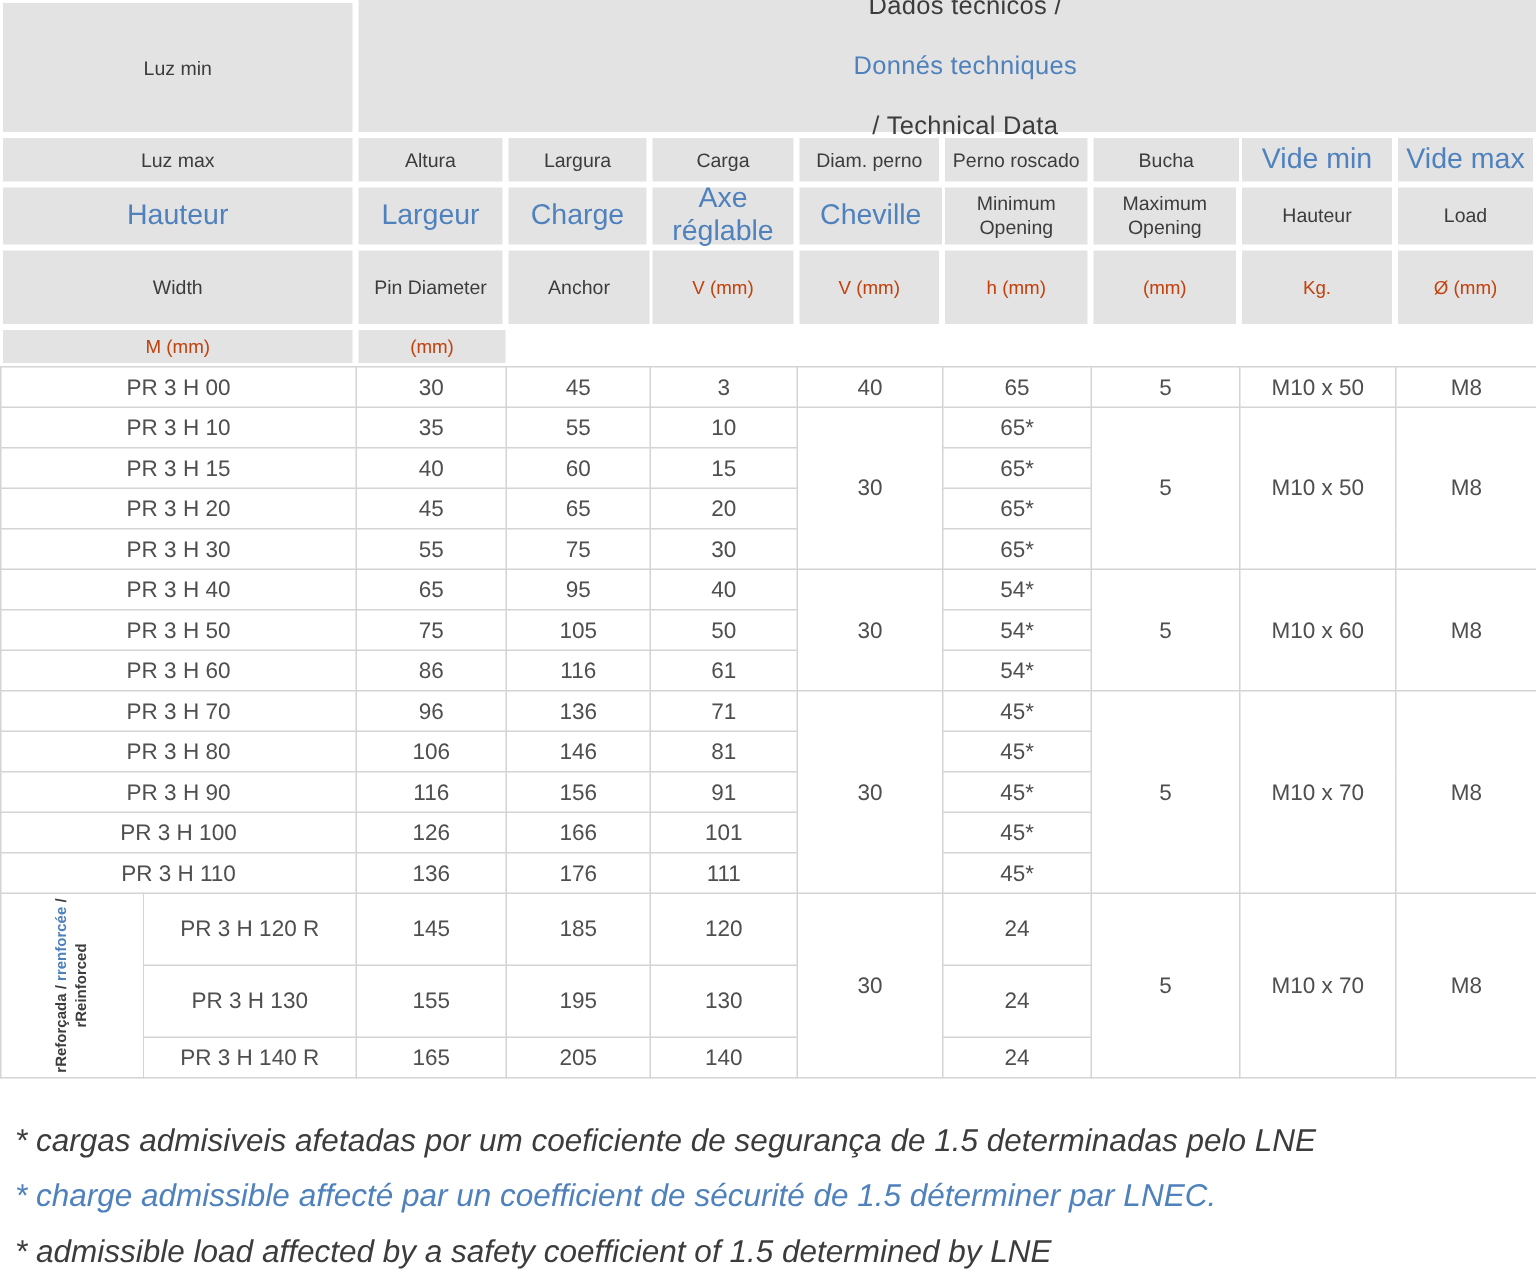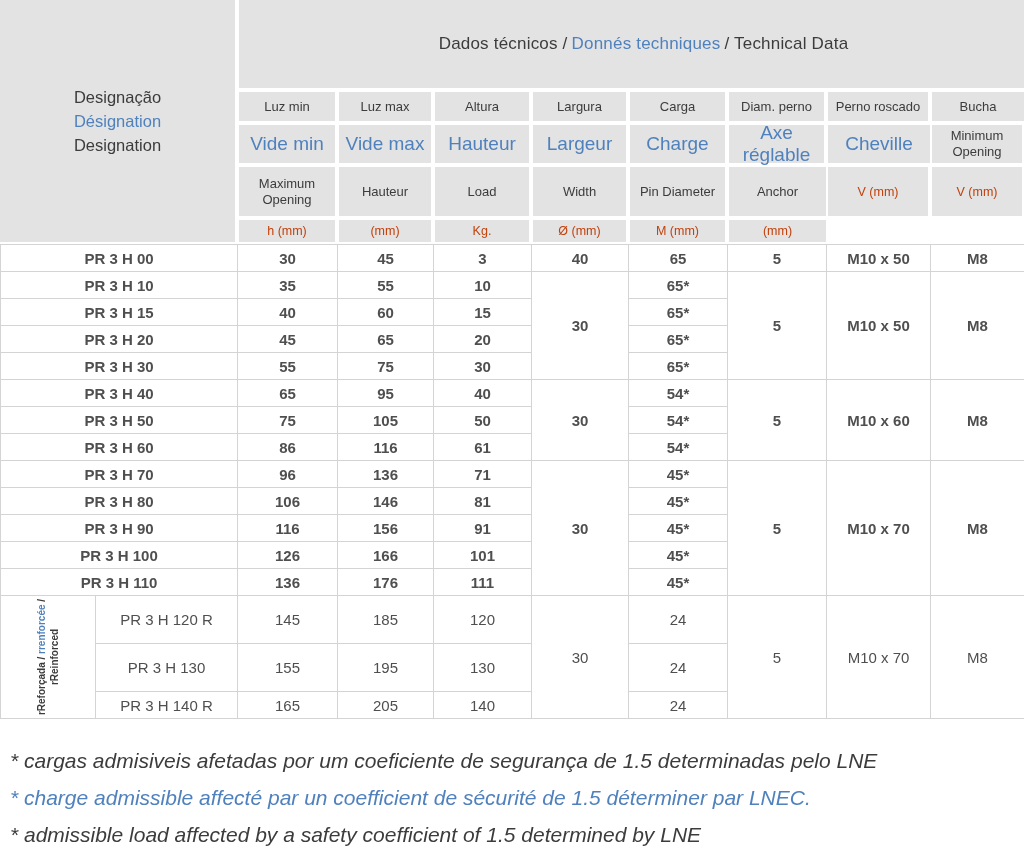--- a/index.html
+++ b/index.html
@@ -23,21 +23,21 @@
     background: #e3e3e3;
     margin: 2px;
     display: flex; flex-direction: column;
     align-items: center; justify-content: center;
     text-align: center;
   }
   .h-des { grid-row: 1 / 6; grid-column: 1; margin-left: 0; margin-top: 0; }
   .h-title { grid-row: 1; grid-column: 2 / 10; margin-top: 0; margin-right: 0; }
   .mr0 { margin-right: 0; }
 
-  .h-title { font-size: 17px; letter-spacing: .2px; flex-direction: row; gap: 4px; padding-left: 24px; }
+  .h-title { font-size: 17px; letter-spacing: .2px; flex-direction: column; gap: 20px; padding-left: 24px; }
   .h-des div { font-size: 16.5px; line-height: 24px; }
   .txt-blue { color: #4f81bd; }
   .txt-dark { color: #3c3c3c; }
 
   .h-pt   { font-size: 13px; color: #3c3c3c; }
   .h-fr   { font-size: 19px; color: #4f81bd; }
   .h-en   { font-size: 13px; color: #3c3c3c; line-height: 16px; padding: 0 6px; }
   .h-unit { font-size: 12.5px; color: #c2410c; }
 
   
@@ -49,21 +49,21 @@
   table.data td {
     border: 1px solid #d4d4d4;
     text-align: center;
     vertical-align: middle;
     font-size: 15px;
     color: #4f4f4f;
     padding: 0;
     background: #fff;
   }
   td.c-des { color: #3c3c3c; font-size: 15px; }
-  tr.r-n { height: 27px; font-weight: bold; }
+  tr.r-n { height: 27px; }
   tr.r-t { height: 48px; }
   tr.r-s { height: 27px; }
 
   td.c-rot { position: relative; }
   .rot {
     position: absolute; top: 50%; left: 50%;
     transform: translate(-50%, -50%) rotate(-90deg);
     width: 128px;
     font-size: 10px; font-weight: 700;
     line-height: 1.3;
@@ -82,25 +82,20 @@
   }
   .note.fr { color: #4f81bd; }
 </style>
 </head>
 <body>
 
 <div class="page">
 
   <div class="header-grid">
 
-    <div class="hc h-des">
-      <div class="txt-dark">Designação</div>
-      <div class="txt-blue">Désignation</div>
-      <div class="txt-dark">Designation</div>
-    </div>
 
     <div class="hc h-title">
       <span class="txt-dark">Dados técnicos /</span>
       <span class="txt-blue">Donnés techniques</span>
       <span class="txt-dark">/ Technical Data</span>
     </div>
 
     <div class="hc h-pt">Luz min</div>
     <div class="hc h-pt">Luz max</div>
     <div class="hc h-pt">Altura</div>

